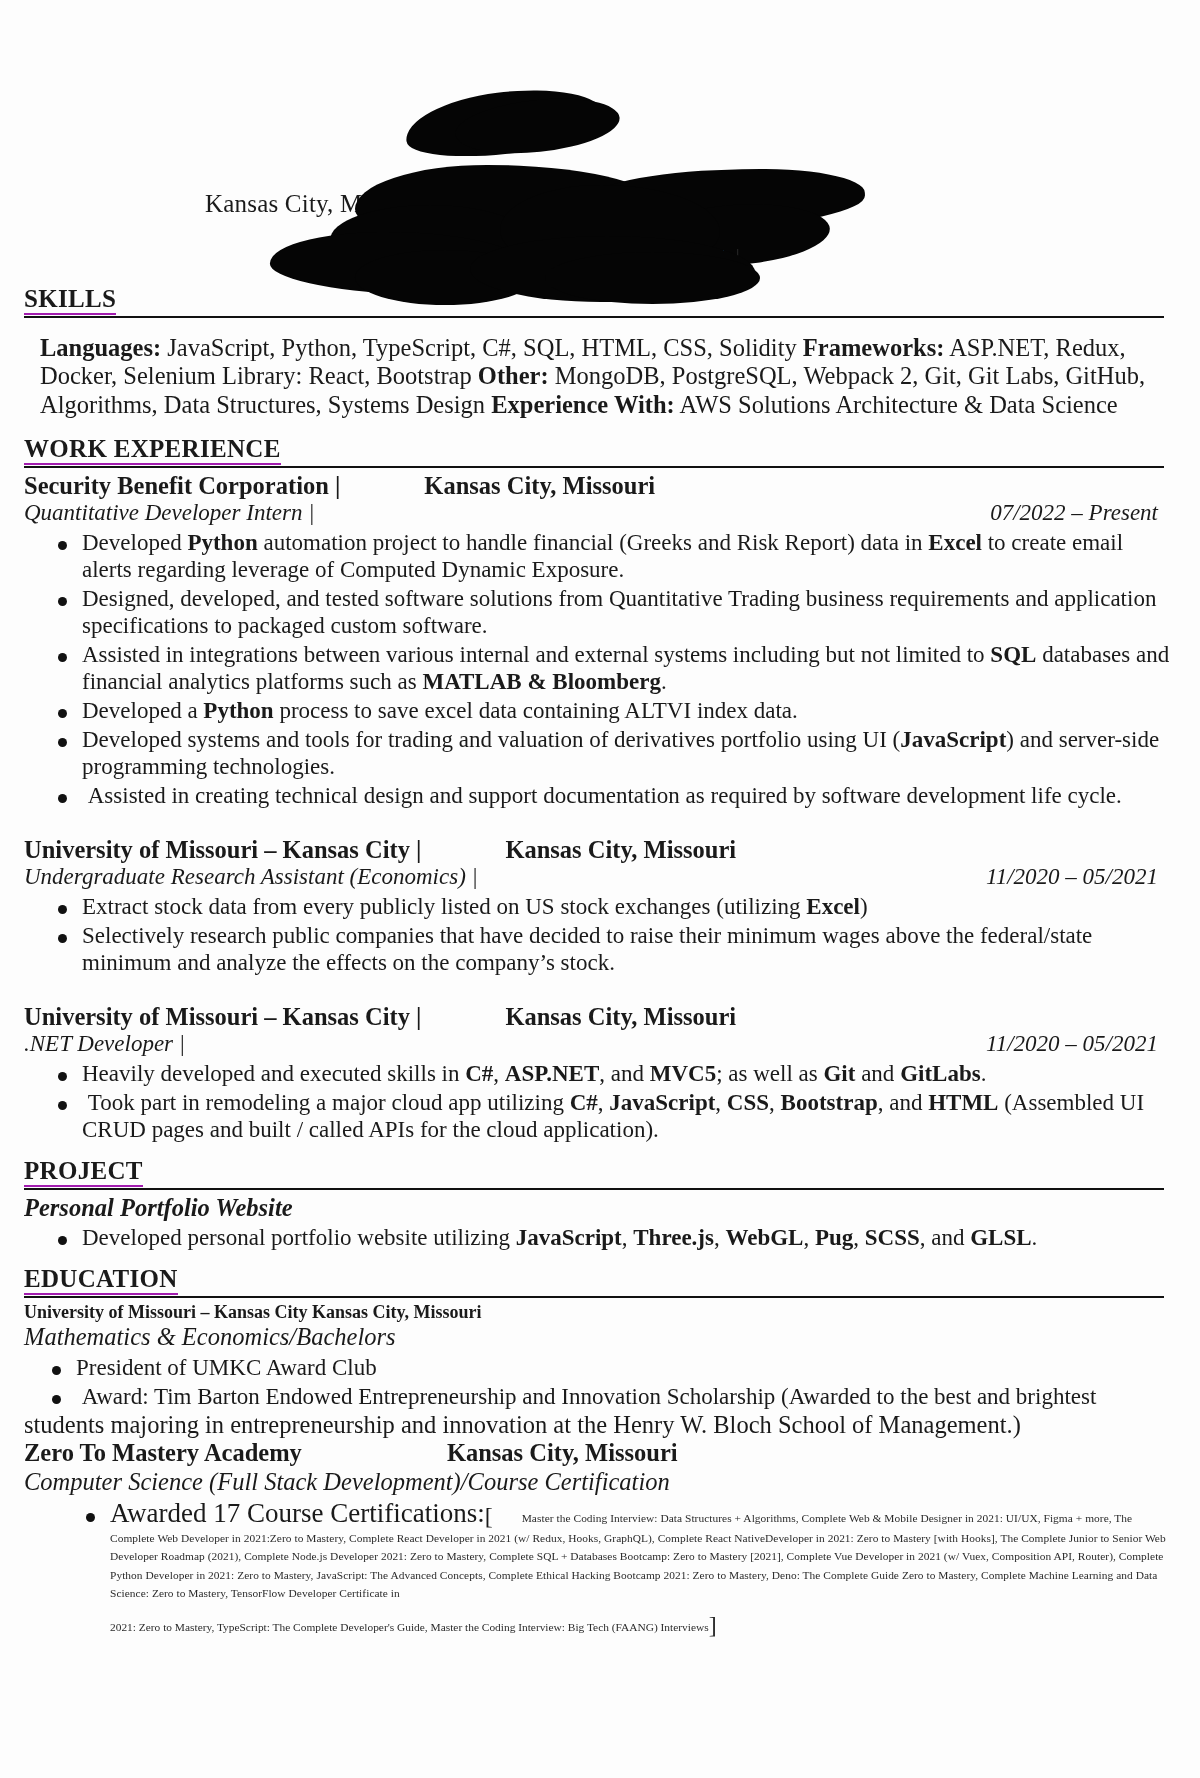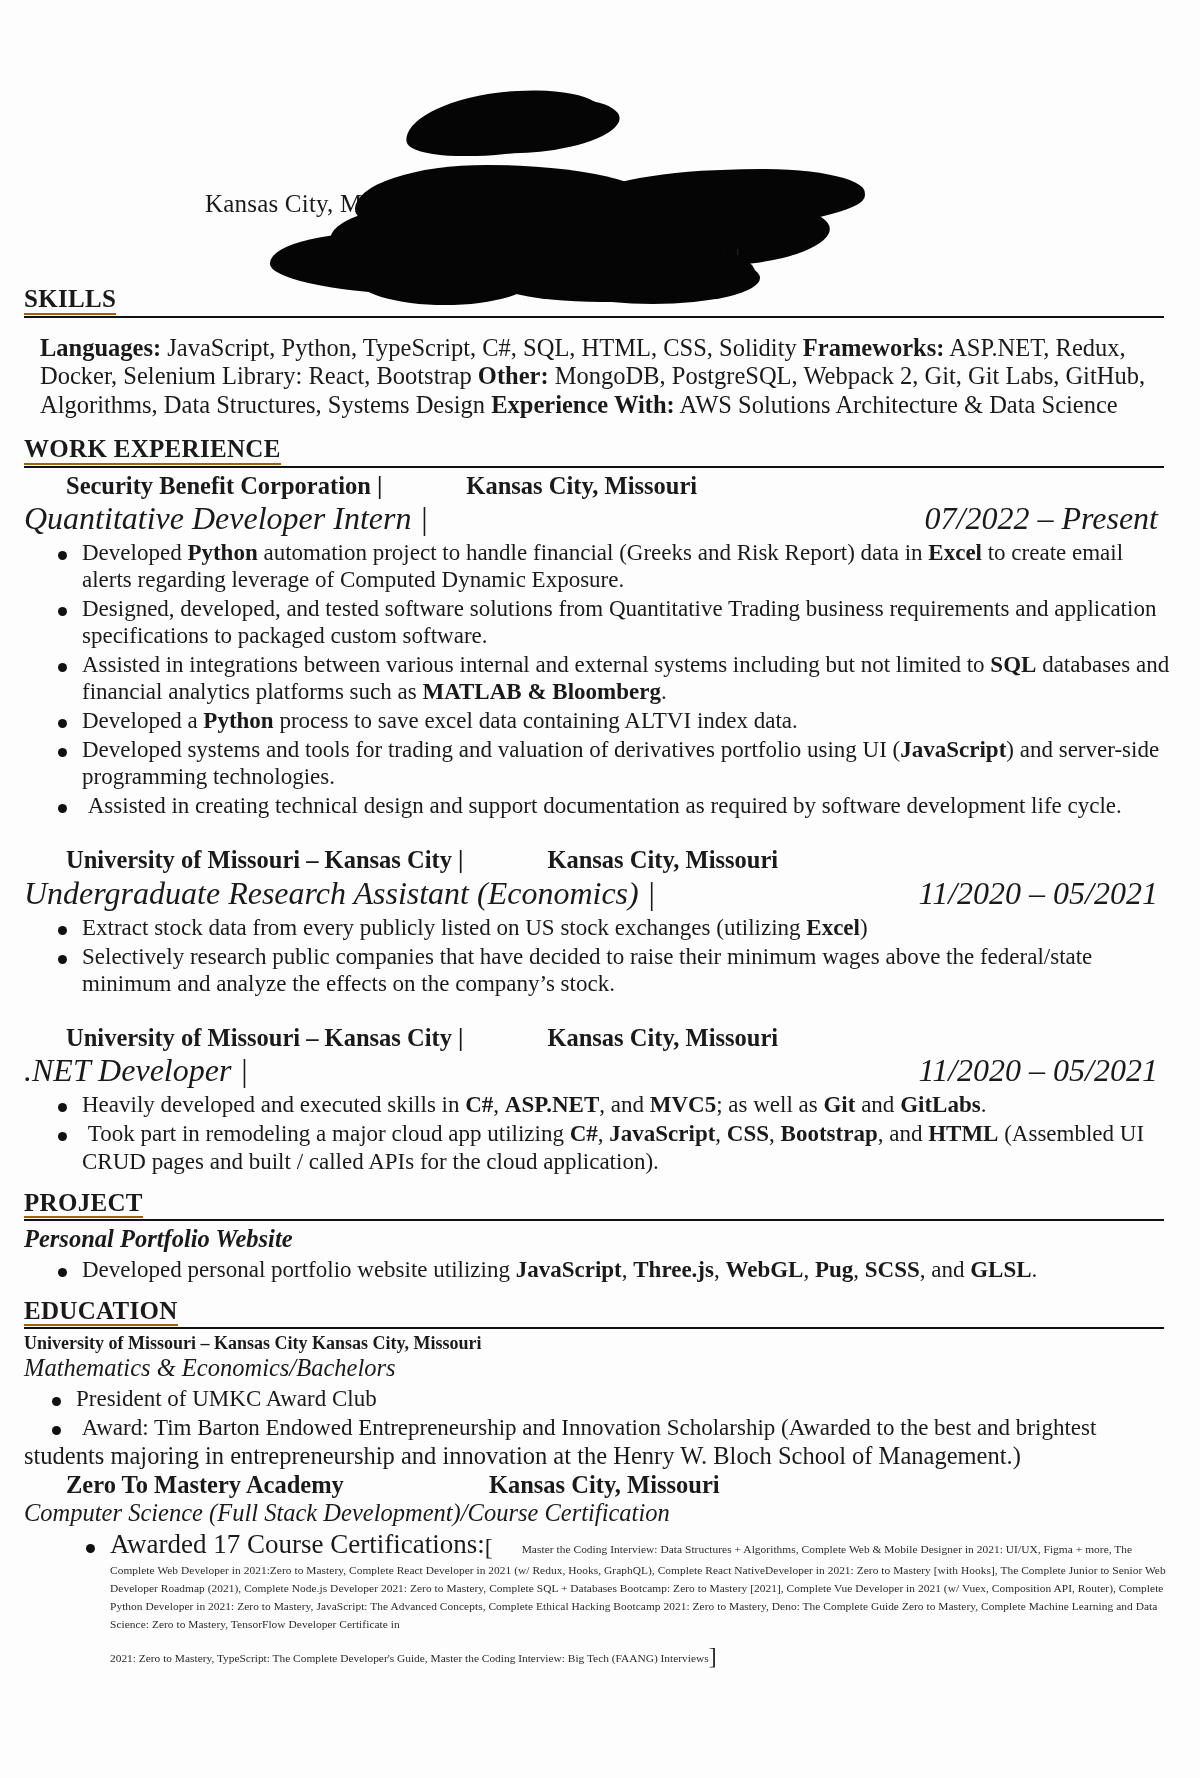--- a/index.html
+++ b/index.html
@@ -84,21 +84,21 @@
     top: 286px;
     width: 1152px;
   }
 
   .section-head {
     font-size: 25px;
     font-weight: bold;
     letter-spacing: .3px;
     line-height: 1.06;
     display: inline-block;
-    border-bottom: 2px solid #a16207;
+    border-bottom: 2px solid #a21caf;
     padding-bottom: 0px;
     margin: 0;
   }
   .section-rule {
     border: 0;
     border-top: 2.5px solid #111;
     margin: 1px 0 3px 0;
     width: 1140px;
   }
   .rule-thin {
@@ -120,30 +120,30 @@
   }
   .body-text b { font-weight: bold; }
 
   .job-row {
     display: flex;
     align-items: baseline;
     font-size: 24.5px;
     font-weight: bold;
     line-height: 1.16;
   }
-  .job-org { white-space: nowrap; margin-left: 42px; }
+  .job-org { white-space: nowrap; }
   .job-loc {
     margin-left: 84px;
     white-space: nowrap;
   }
   .role-row {
     display: flex;
     justify-content: space-between;
     align-items: baseline;
-    font-size: 32px;
+    font-size: 23px;
     font-style: italic;
     line-height: 1.16;
   }
   .role-title { white-space: nowrap; }
   .role-dates {
     white-space: nowrap;
     padding-right: 18px;
   }
 
   ul.bullets {

